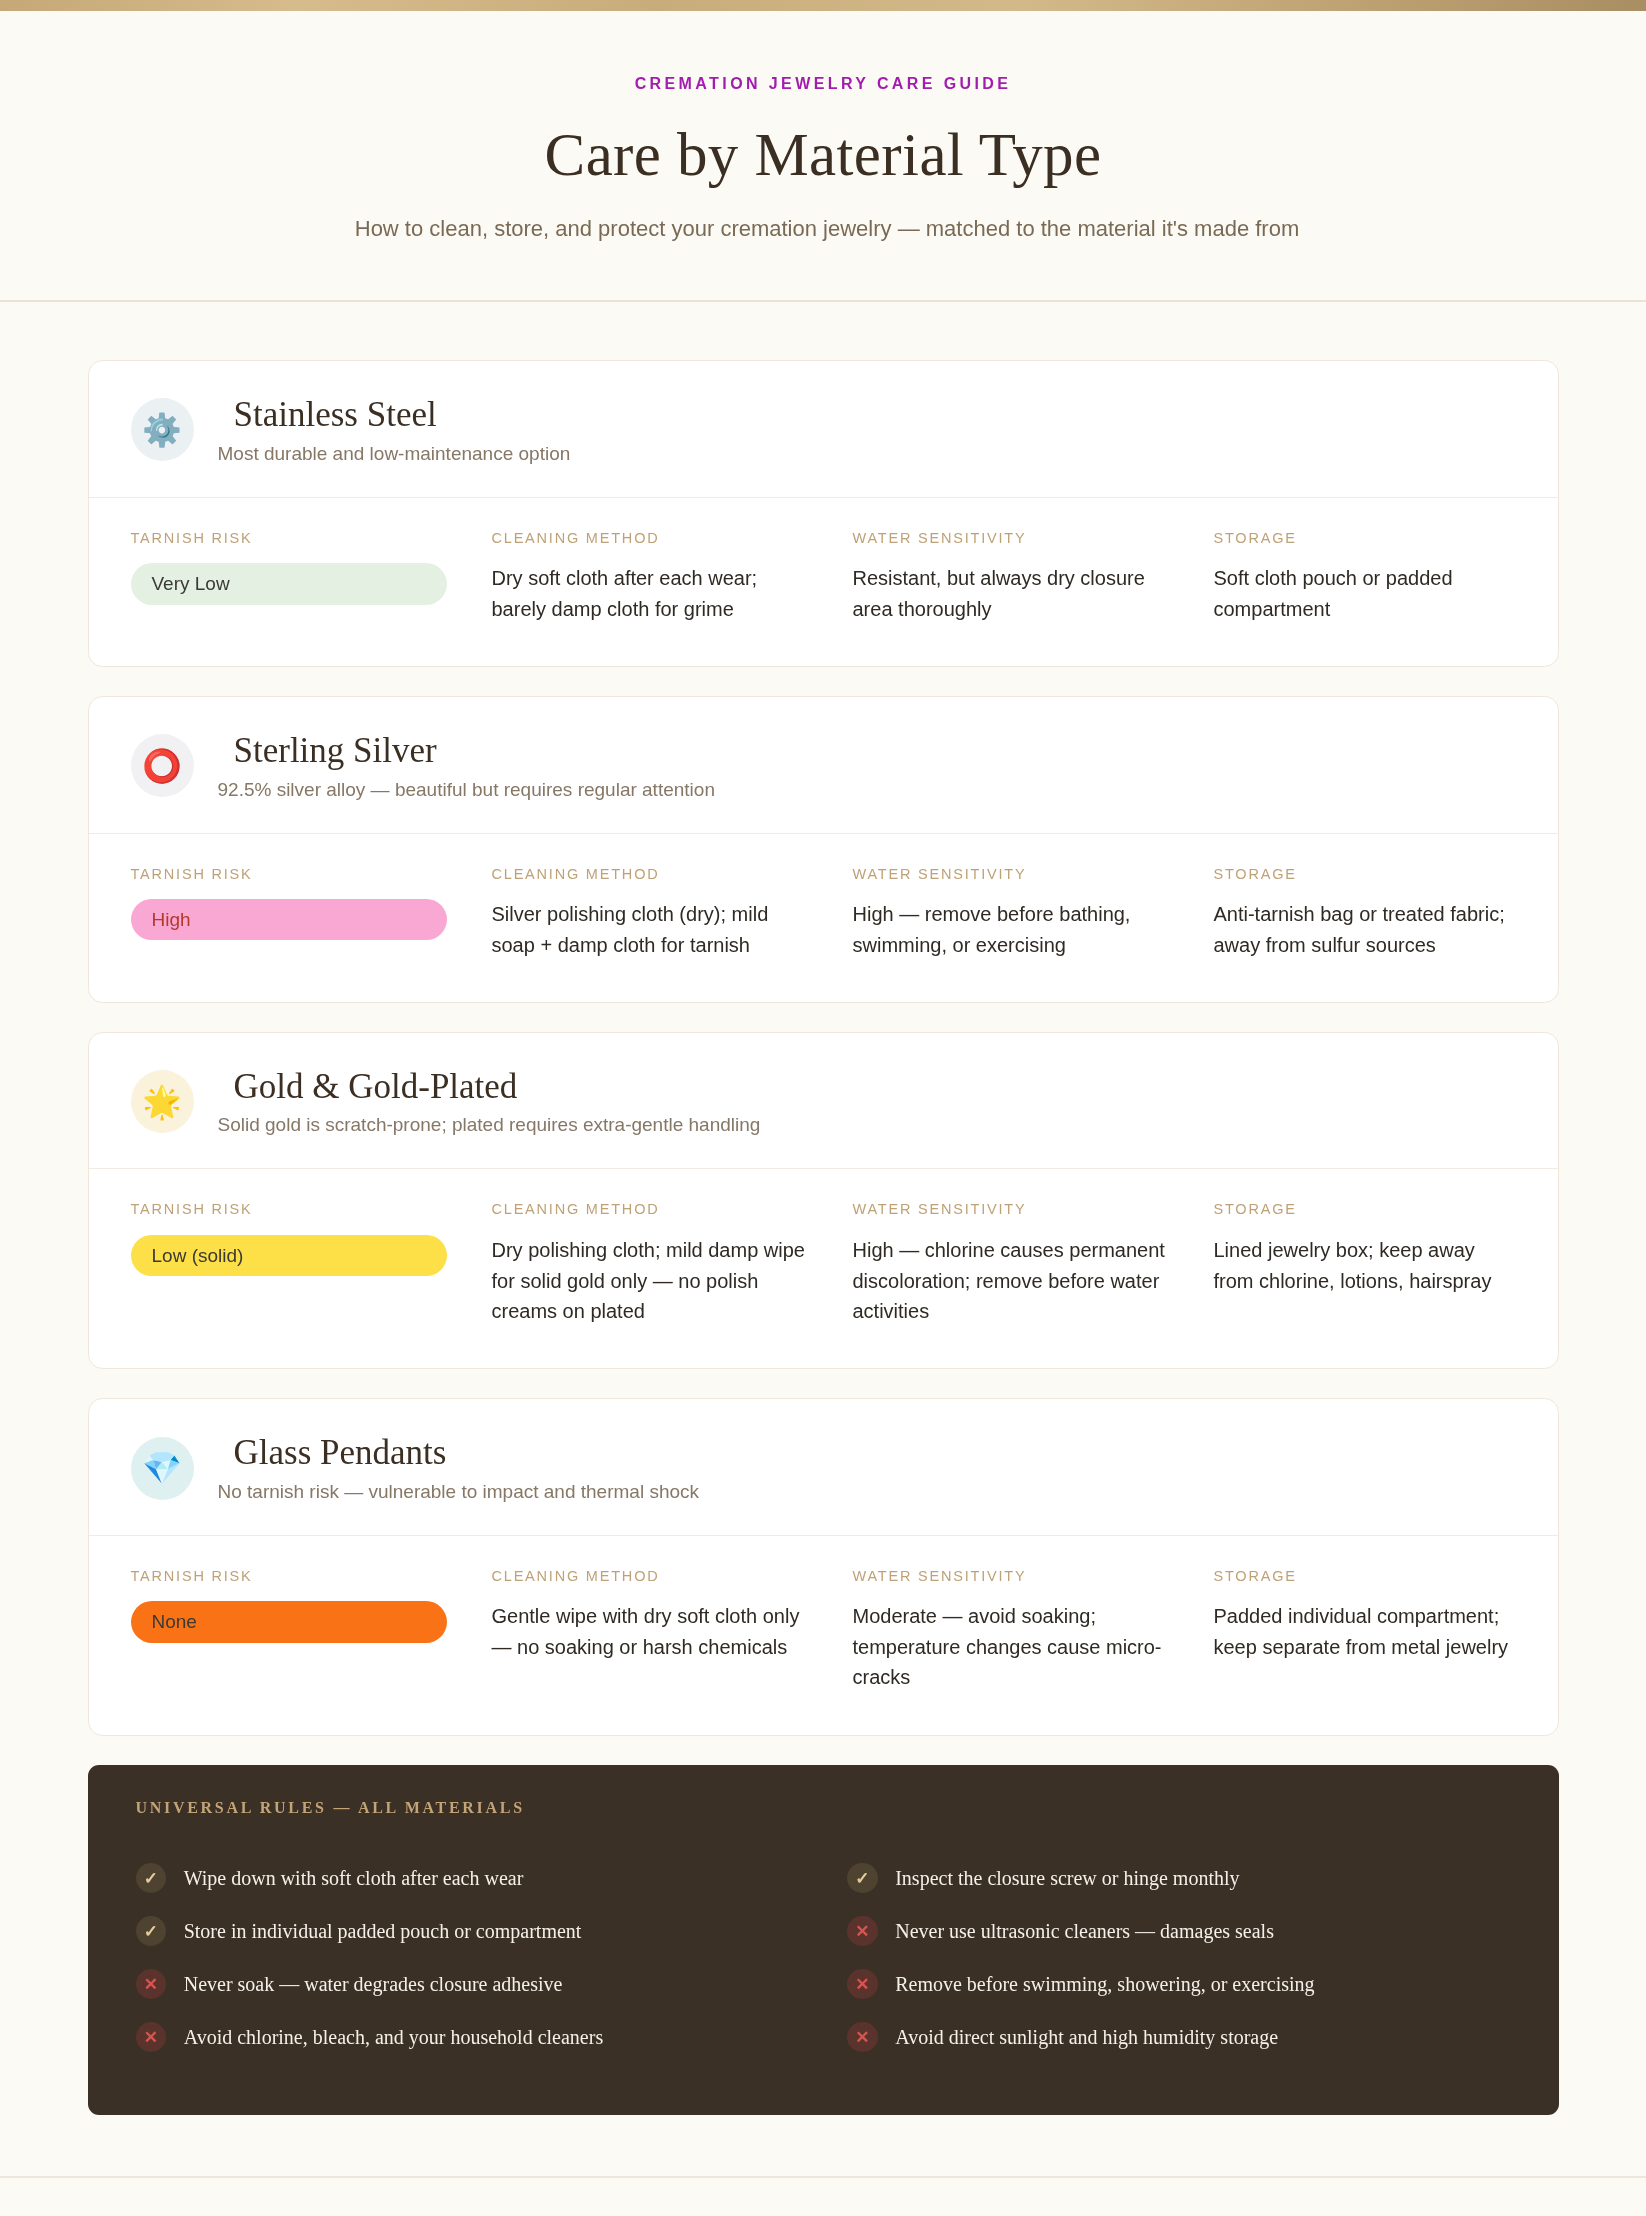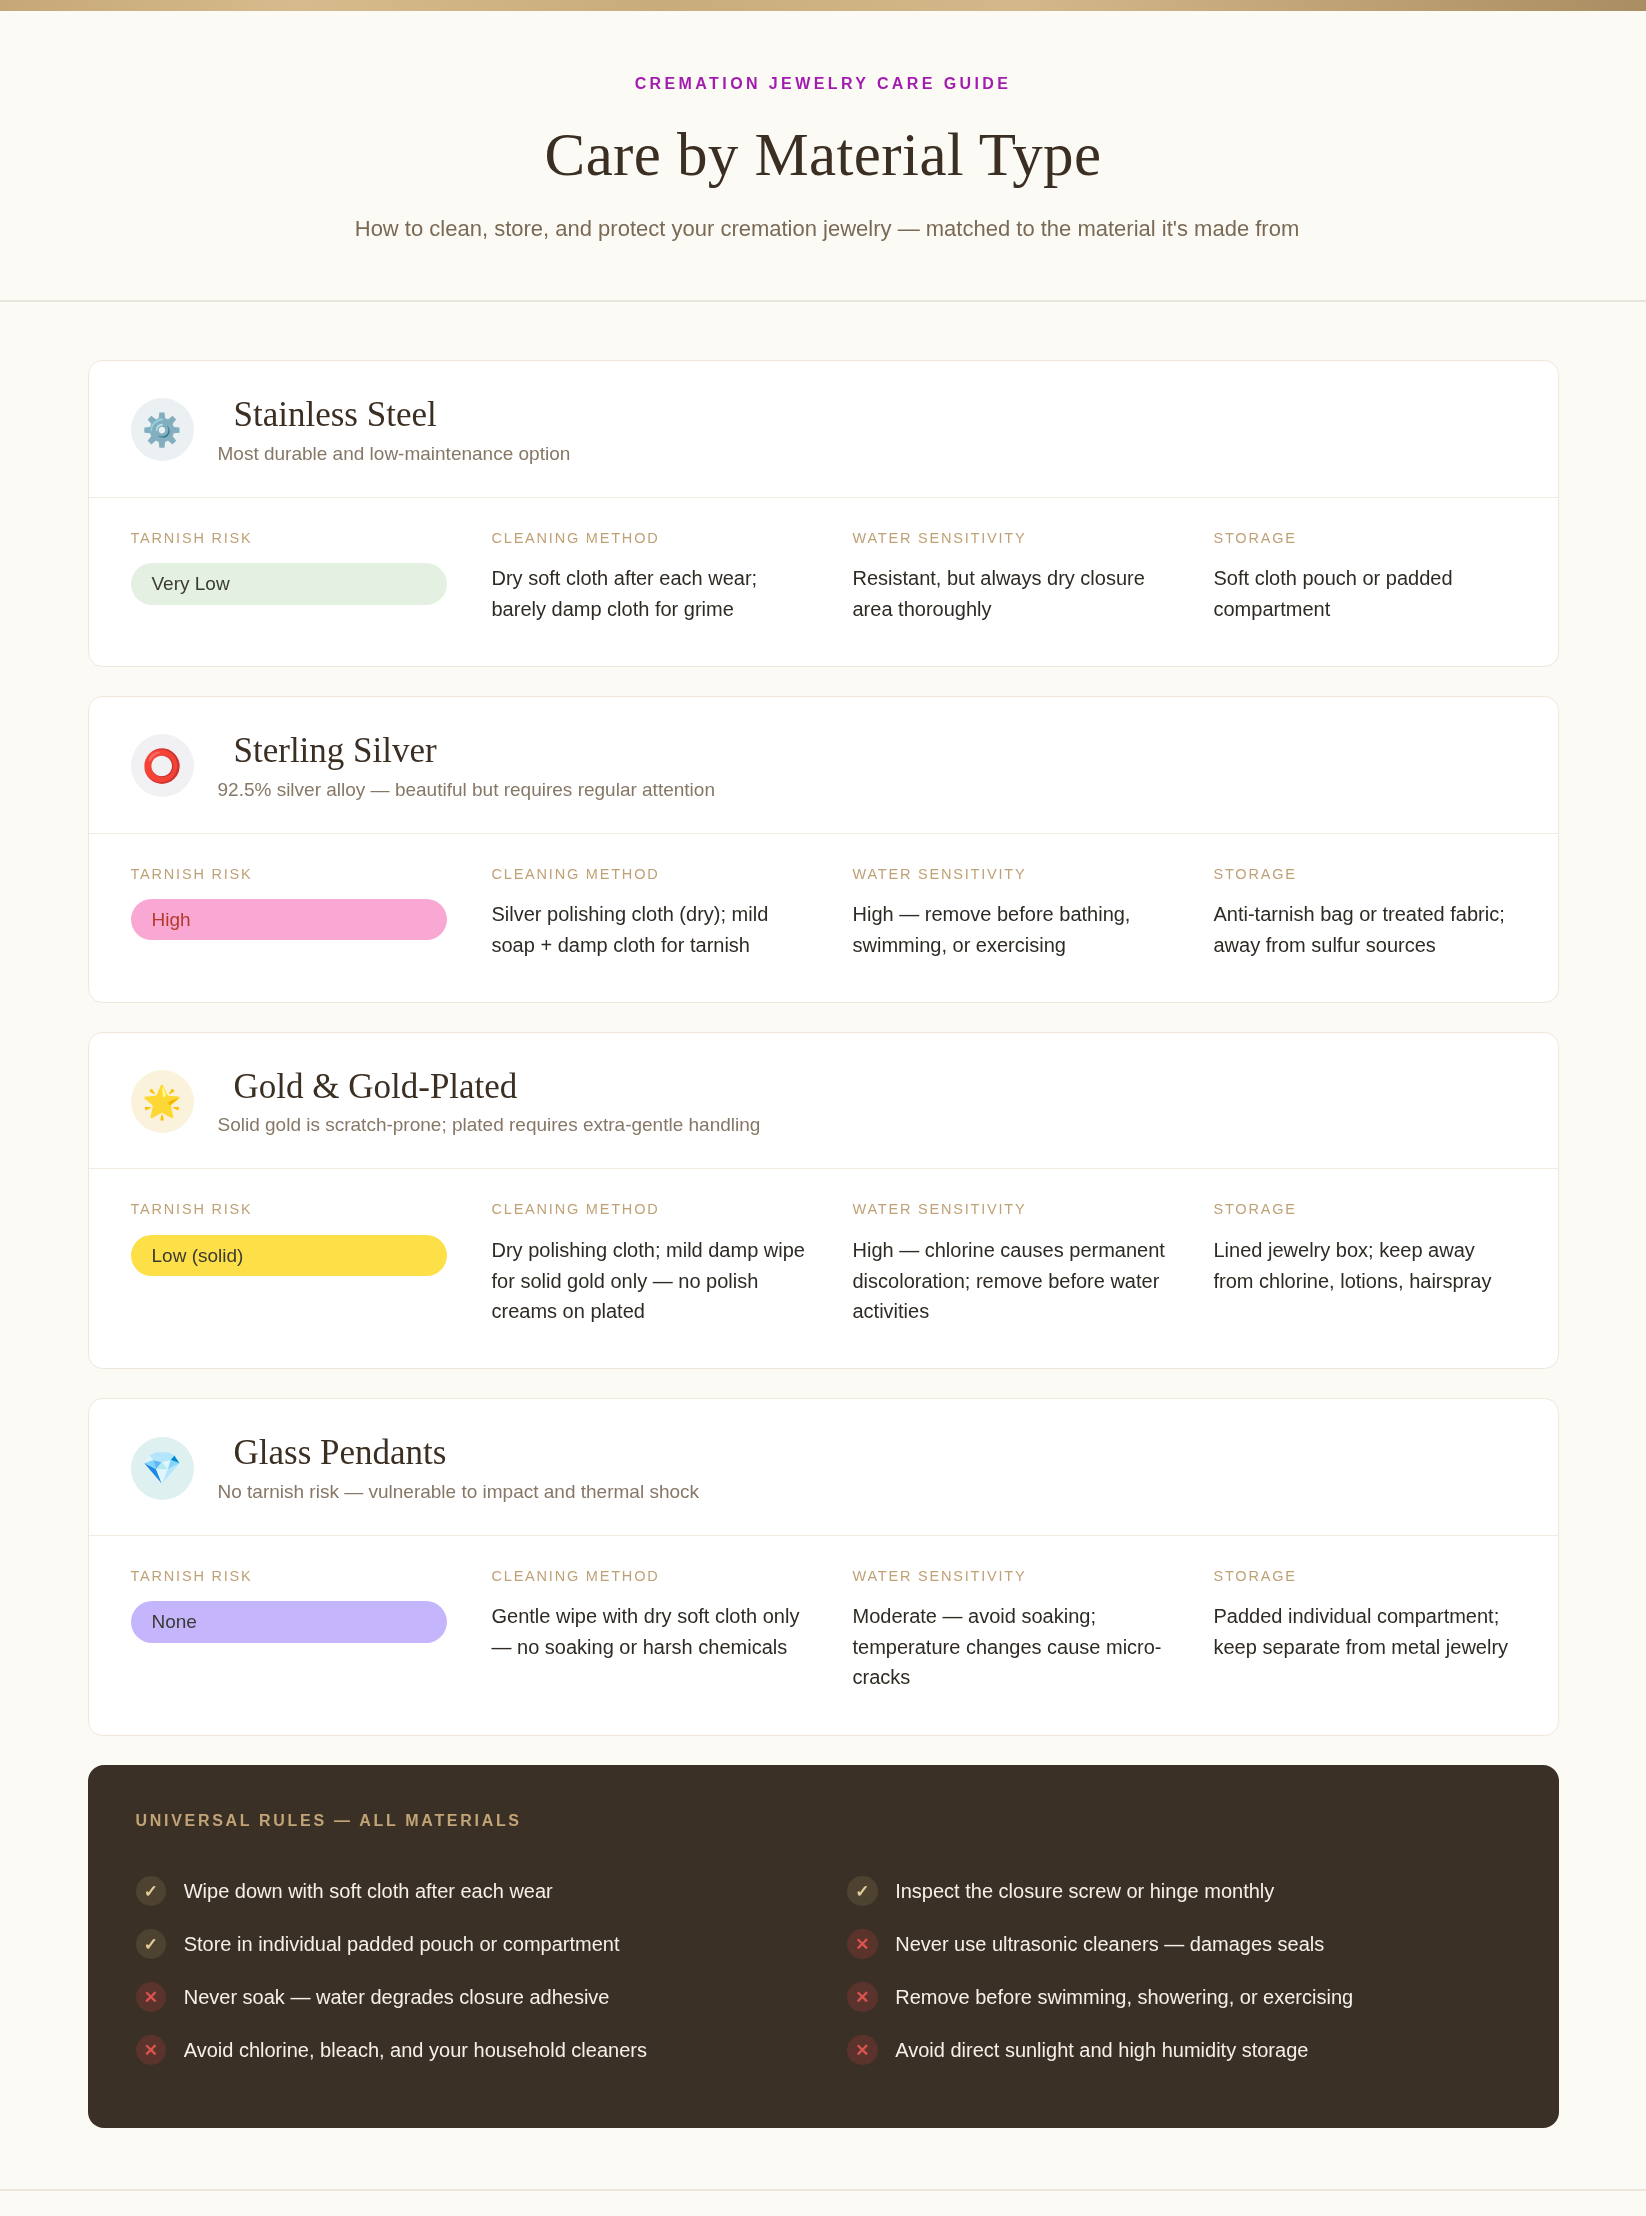--- a/index.html
+++ b/index.html
@@ -105,23 +105,24 @@
   .cell-text{
     font-size:20px;
     line-height:1.52;
     color:#2F2A23;
     max-width:321px;
   }
 
   
   .rules{
     background:#3B3026;
-    border-radius:16px;
-    padding:47px 48px 51px;
+    border-radius:11px;
+    padding:34px 48px 51px;
     margin-top:24px;
+    font-family:Liberation Serif, serif;
   }
   .rules-title{
     font-size:16px;
     font-weight:bold;
     letter-spacing:2.7px;
     color:#C2A476;
     text-transform:uppercase;
     margin-bottom:35px;
   }
   .rules-grid{
@@ -247,21 +248,21 @@
         <div class="card-head">
           <div class="icon-circle" style="background:#DFF0F0">
             <span>💎</span>
           </div>
           <div>
             <div class="mat-name">Glass Pendants</div>
             <div class="mat-tag">No tarnish risk — vulnerable to impact and thermal shock</div>
           </div>
         </div>
         <div class="card-body">
-          <div><div class="col-label">TARNISH RISK</div><div class="badge" style="background:#c4b5fd;color:#3C3A34">None</div></div>
+          <div><div class="col-label">TARNISH RISK</div><div class="badge" style="background:#f97316;color:#3C3A34">None</div></div>
           <div>
             <div class="col-label">CLEANING METHOD</div>
             <div class="cell-text">Gentle wipe with dry soft cloth only — no soaking or harsh chemicals</div>
           </div>
           <div>
             <div class="col-label">WATER SENSITIVITY</div>
             <div class="cell-text">Moderate — avoid soaking; temperature changes cause micro-cracks</div>
           </div>
           <div>
             <div class="col-label">STORAGE</div>

